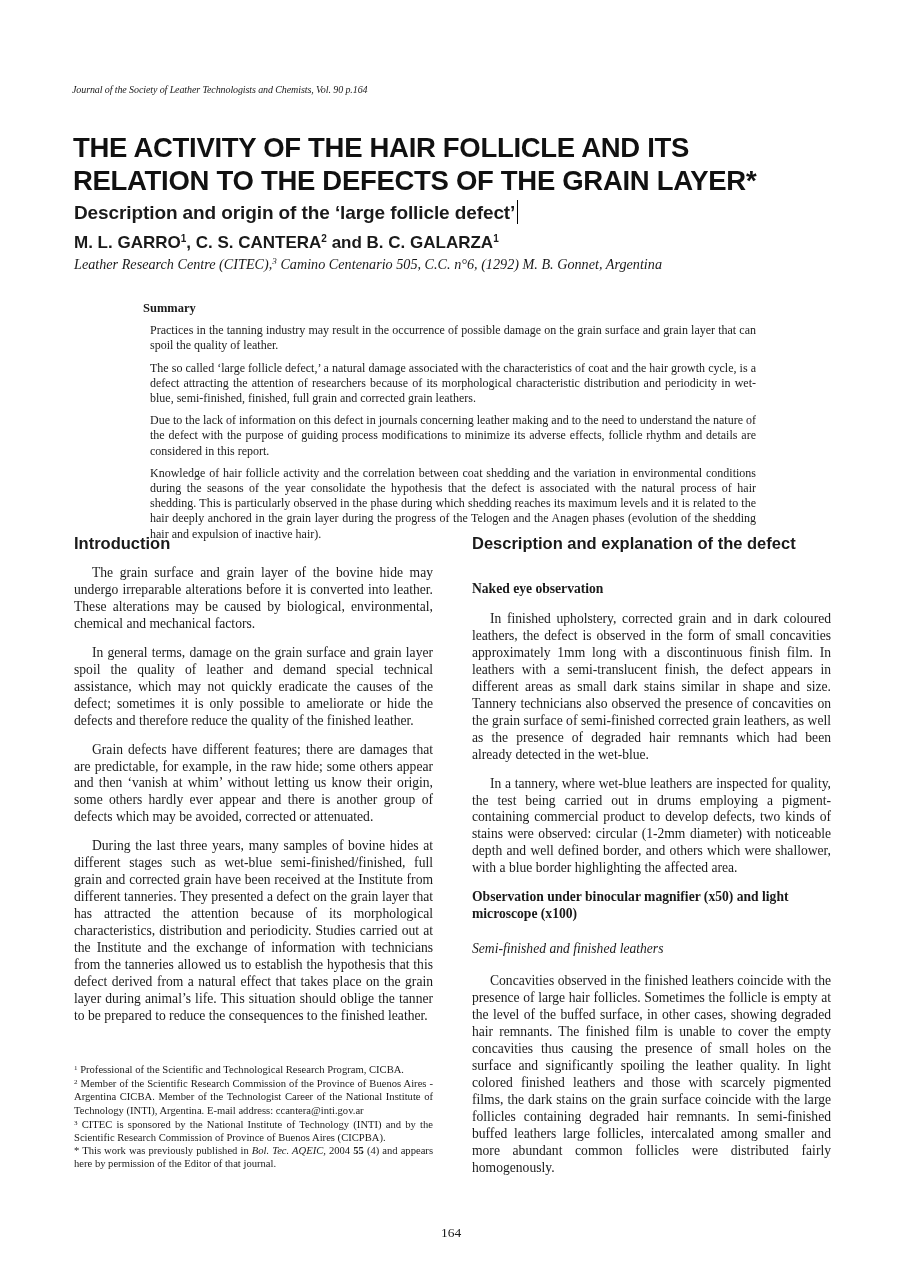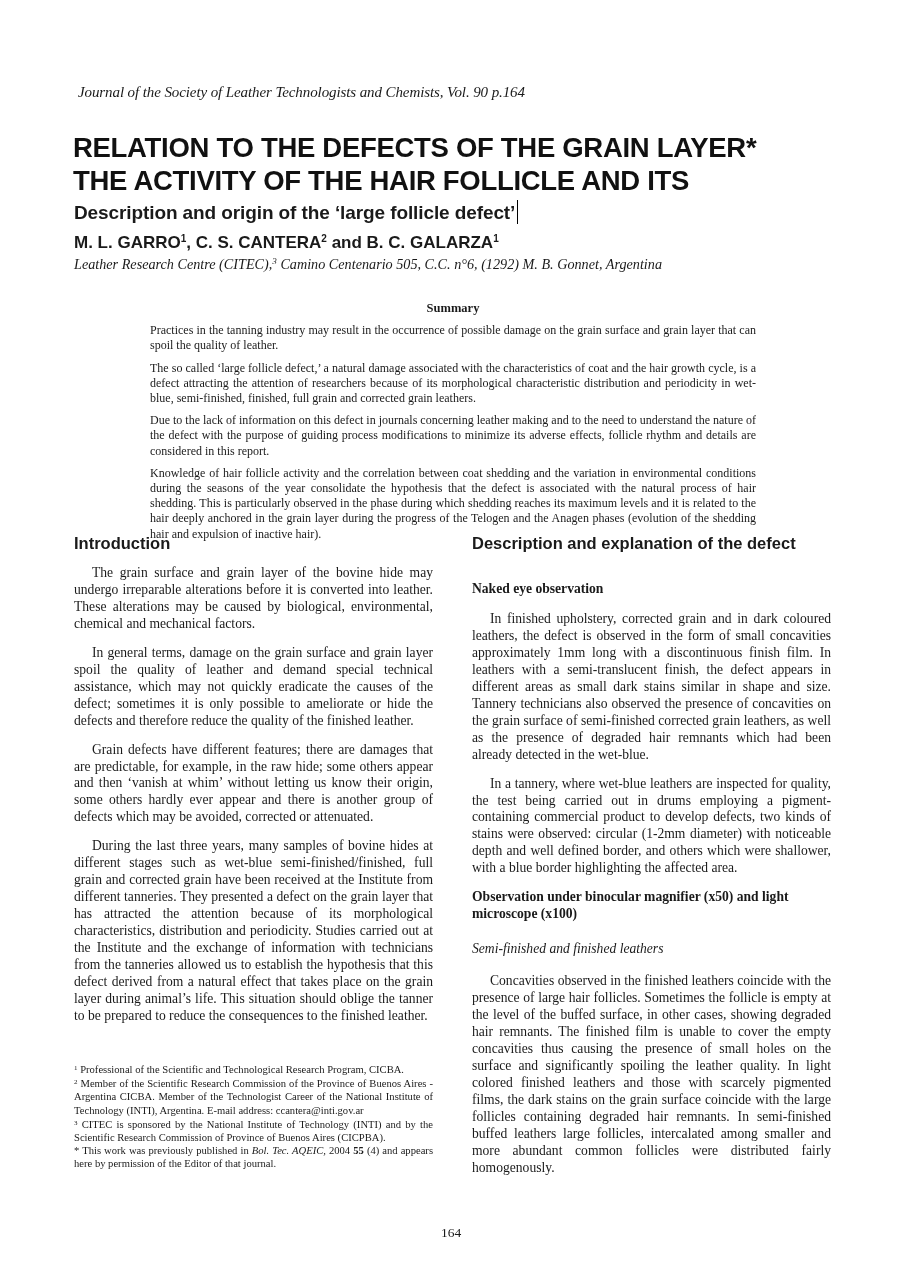--- a/index.html
+++ b/index.html
@@ -1,31 +1,31 @@
 <!DOCTYPE html>
 <html><head>
   <meta charset="utf-8">
   <style>
     html, body { margin: 0; padding: 0; background: #ffffff; }
     body { width: 899px; height: 1279px; position: relative; overflow: hidden; color: #1a1a1a; }
     .serif { font-family: "Liberation Serif", "DejaVu Serif", serif; }
     .sans { font-family: "Liberation Sans", "DejaVu Sans", sans-serif; }
 
-    .running-head { position: absolute; left: 78px; top: 84px; font-size: 15px; font-style: italic; letter-spacing: -0.1px; }
+    .running-head { position: absolute; left: 72px; top: 84px; font-size: 10px; font-style: italic; letter-spacing: -0.1px; }
 
     .title { position: absolute; left: 73px; top: 131px; width: 760px; font-size: 27.5px; font-weight: bold; line-height: 33px; letter-spacing: -0.3px; color: #111; }
     .subtitle { position: absolute; left: 74px; top: 200px; font-size: 19px; font-weight: bold; letter-spacing: -0.1px; }
     .cursor { display: inline-block; width: 1px; height: 24px; background: #000; vertical-align: -5px; margin-left: 2px; }
     .authors { position: absolute; left: 74px; top: 233px; font-size: 17px; font-weight: bold; }
     .authors sup { font-size: 10px; vertical-align: 6px; }
     .affil { position: absolute; left: 74px; top: 256px; font-size: 14.2px; font-style: italic; }
     .affil sup { font-size: 9px; vertical-align: 5px; }
 
     .summary { position: absolute; left: 143px; top: 301px; width: 620px; font-size: 12px; line-height: 15.2px; }
-    .summary .head { font-weight: bold; font-size: 12.5px; text-align: center; }
+    .summary .head { font-weight: bold; font-size: 12.5px; }
     .summary p { margin: 7px; text-align: justify; text-align-last: left; }
 
     .col { position: absolute; width: 359px; }
     .col-left { left: 74px; top: 533px; }
     .col-right { left: 472px; top: 533px; }
     .h2 { font-size: 16.5px; font-weight: bold; margin: 0 0 9px 0; line-height: 20px; }
     .body { font-size: 13.6px; line-height: 16.95px; text-align: justify; margin: 0; }
     .body.indent { text-indent: 18px; margin-top: 12px; }
     .h3 { font-size: 13.6px; font-weight: bold; line-height: 17px; margin: 0; }
     .h3i { font-size: 13.6px; font-style: italic; line-height: 17px; margin: 0; }
@@ -35,22 +35,22 @@
     .footnotes sup { font-size: 7px; vertical-align: 3px; }
 
     .page-num { position: absolute; left: 441px; top: 1225px; font-size: 13.5px; }
   </style>
 </head>
 <body>
 
 <div class="running-head serif">Journal of the Society of Leather Technologists and Chemists, Vol. 90 p.164</div>
 
 <div class="title sans">
+  <div>THE ACTIVITY OF THE HAIR FOLLICLE AND ITS</div>
   <div>RELATION TO THE DEFECTS OF THE GRAIN LAYER*</div>
-  <div>THE ACTIVITY OF THE HAIR FOLLICLE AND ITS</div>
 </div>
 
 <div class="subtitle sans"><span>Description and origin of the ‘large follicle defect’</span><span class="cursor"></span></div>
 
 <div class="authors sans"><span>M. L. GARRO</span><sup>1</sup><span>, </span><span>C. S. CANTERA</span><sup>2</sup><span> and </span><span>B. C. GALARZA</span><sup>1</sup></div>
 
 <div class="affil serif"><span>Leather Research Centre (CITEC),</span><sup>3</sup><span> Camino Centenario 505, C.C. n°6, (1292) M. B. Gonnet, Argentina</span></div>
 
 <div class="summary serif">
   <div class="head">Summary</div>

